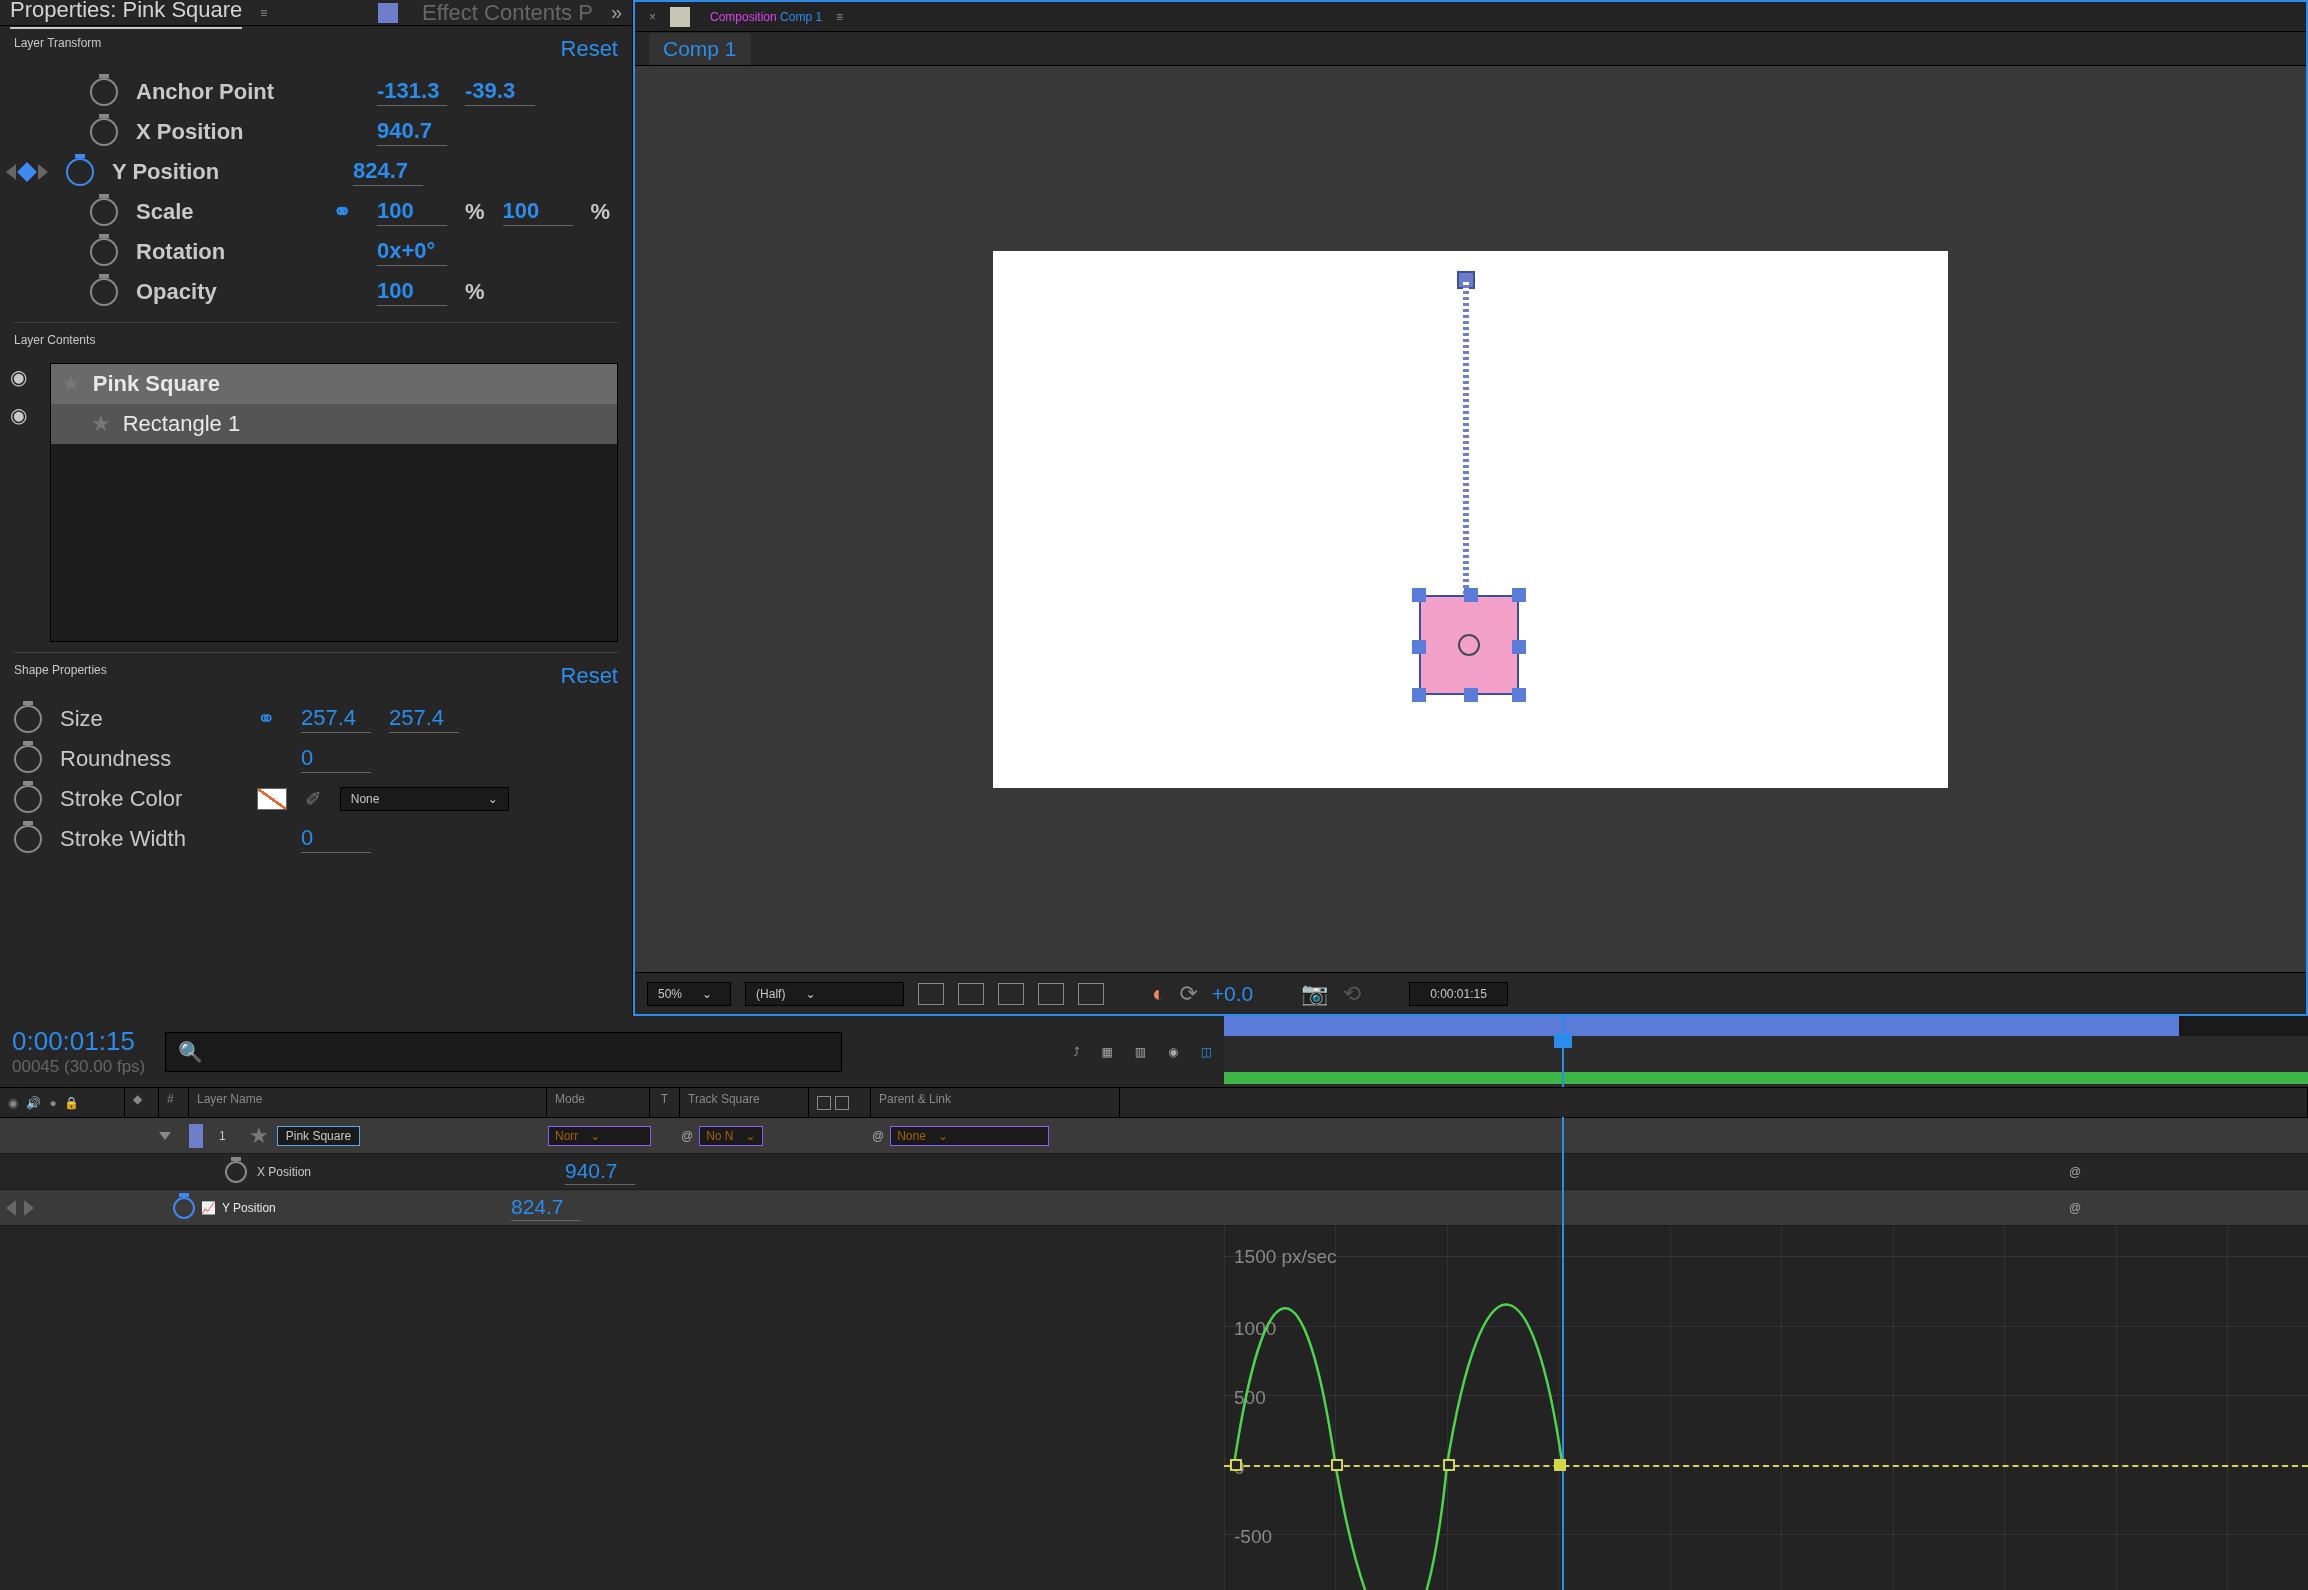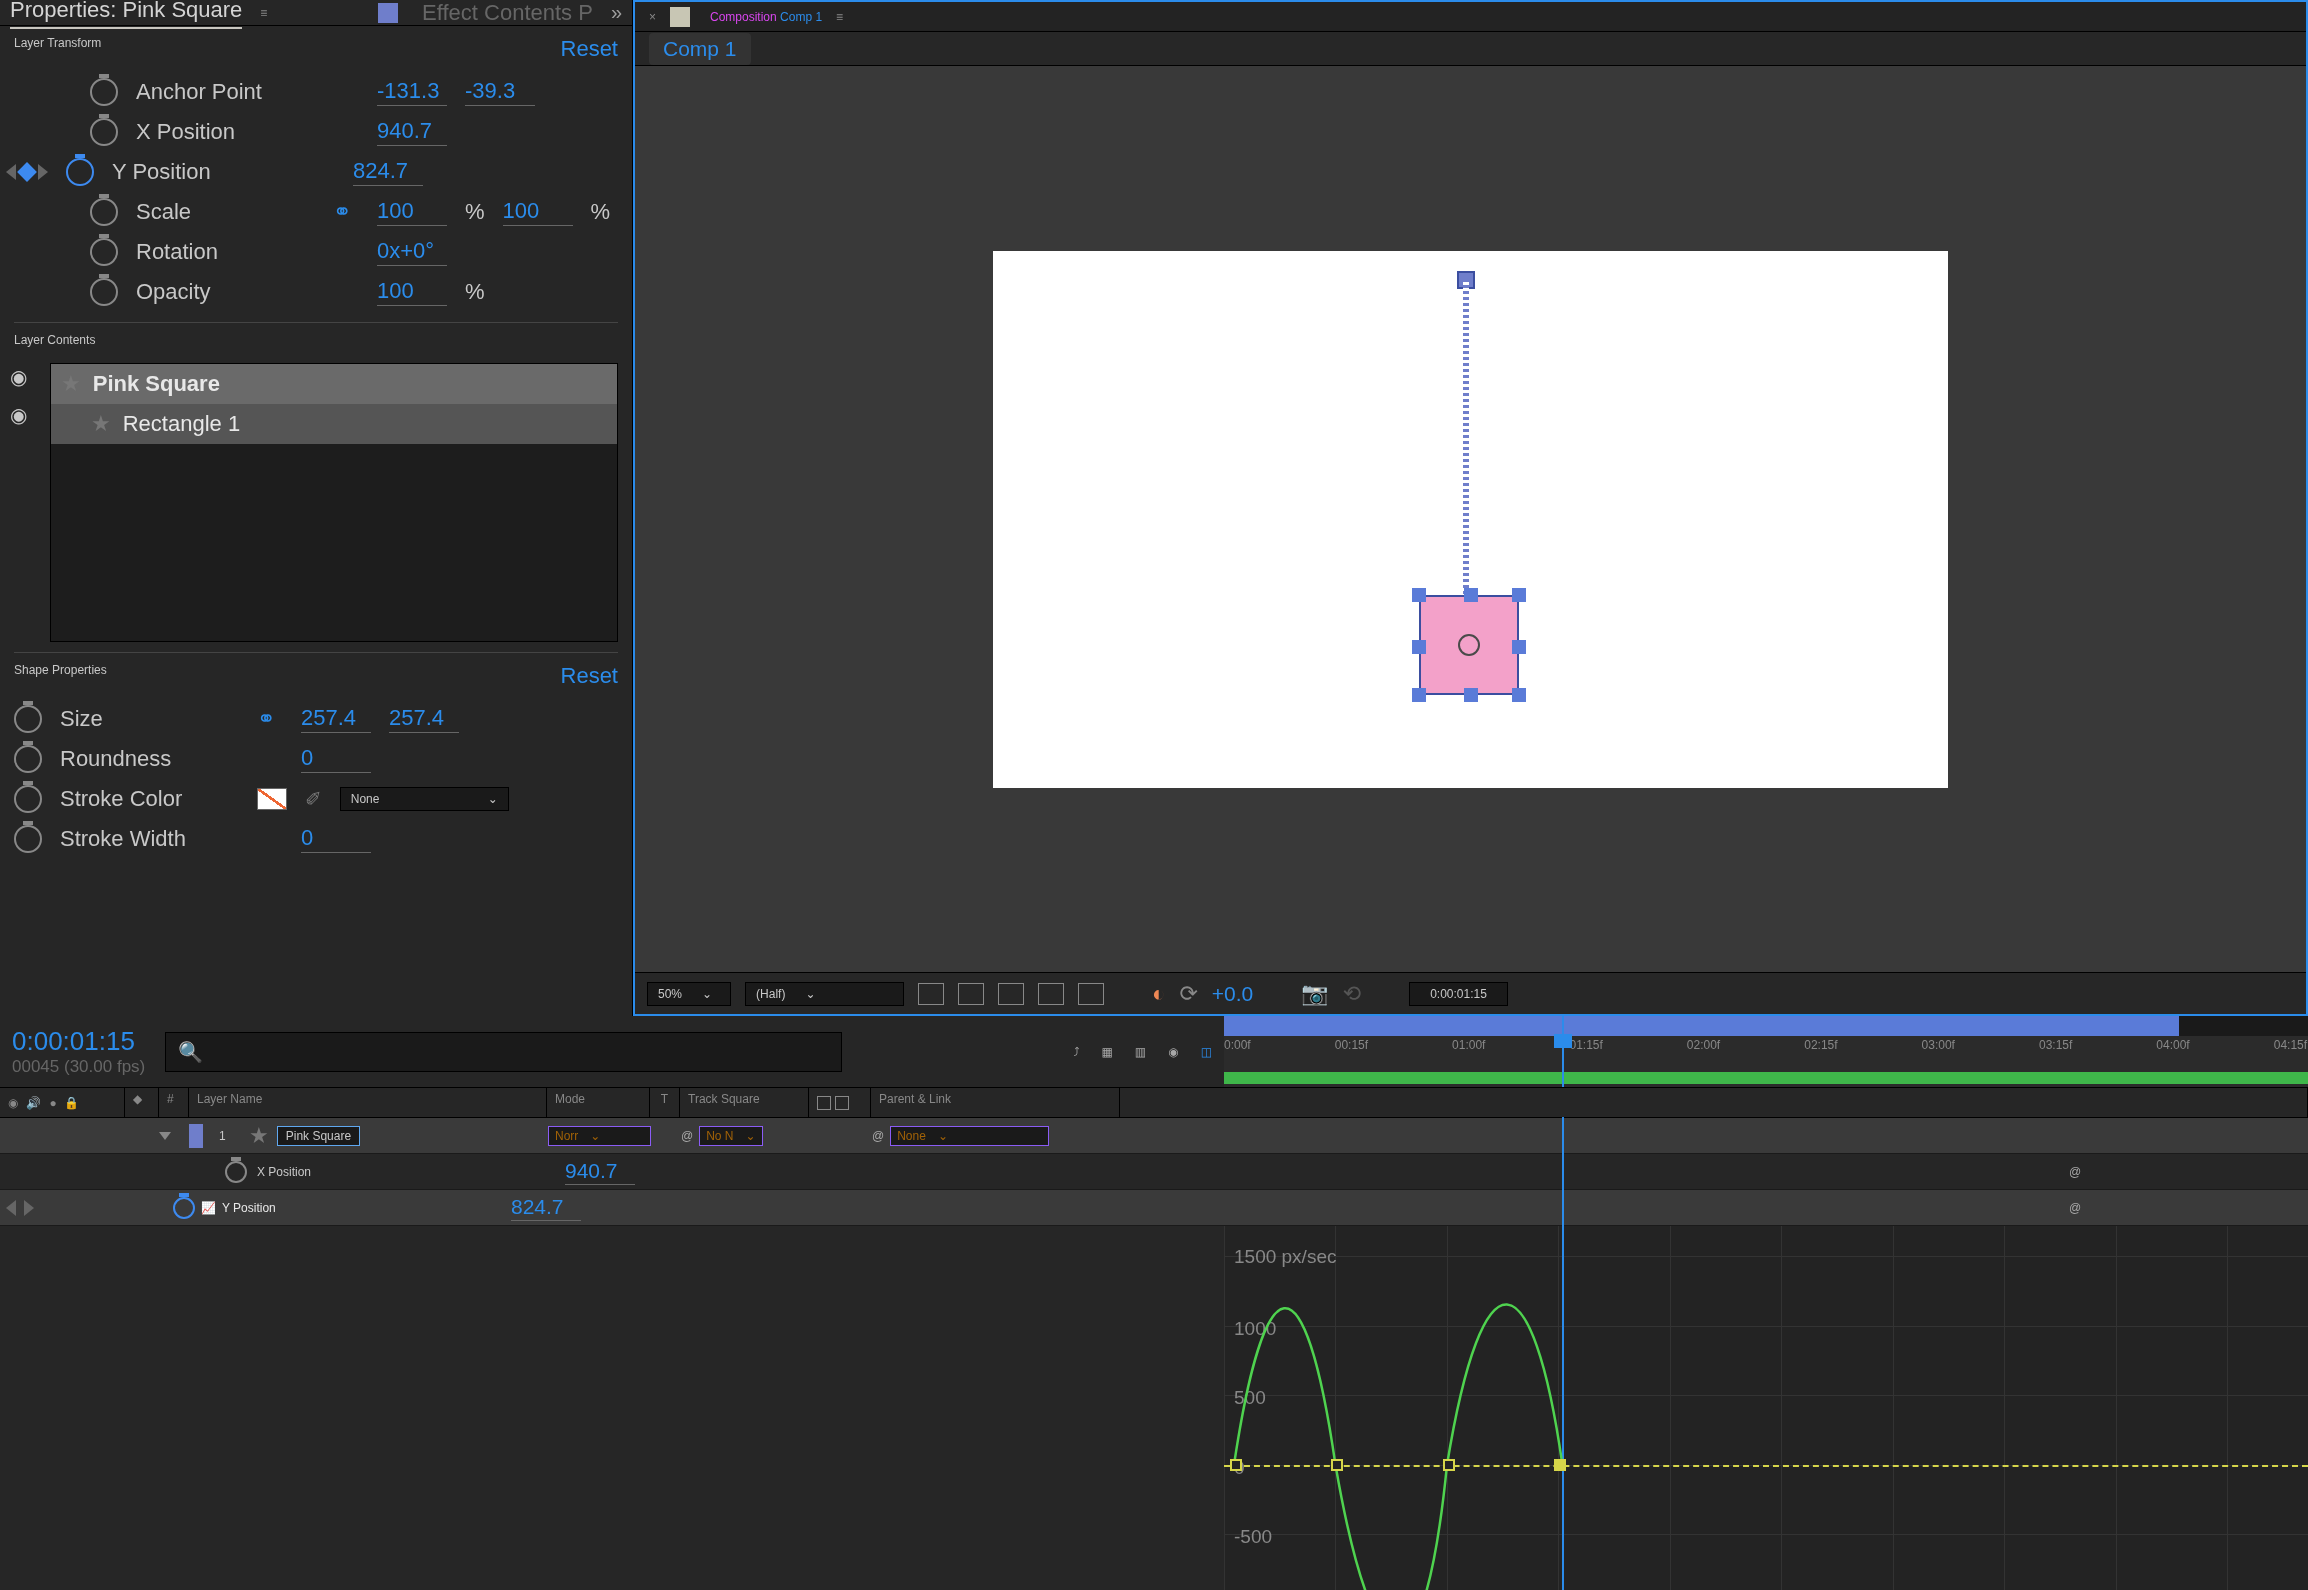--- a/index.html
+++ b/index.html
@@ -11,21 +11,21 @@
 .tabbar { display:flex; align-items:center; height:26px; padding:0 10px; gap:18px; background:#262626; border-bottom:1px solid #000; }
 .tab { color:#b8b8b8; font-size:22px; }
 .tab.active { color:#d4d4d4; border-bottom:2px solid #c8c6c0; padding-bottom:4px; }
 .tab-swatch { width:20px; height:20px; background:#6f7ecb; display:inline-block; margin-right:6px; vertical-align:middle; }
 .tab-swatch.beige { background:#c8c6b4; }
 .chev { color:#a0a0a0; font-size:20px; margin-left:auto; }
 .menu-icon { color:#888; }
 
 .section-title { color:#c8c8c8; font-size:23px; padding:10px 14px 10px 14px; display:flex; justify-content:space-between; }
 .reset { color:#2b8ceb; font-size:22px; }
-.prop-row { display:flex; align-items:center; height:40px; padding:0 14px; gap:18px; }
+.prop-row { display:flex; align-items:center; height:40px; padding:0 14px; gap:18px;font-weight:bold; }
 .prop-row.sub { padding-left:20px; }
 .stopwatch { width:28px; height:28px; border:2.5px solid #888; border-radius:50%; position:relative; flex-shrink:0; }
 .stopwatch::before { content:""; position:absolute; top:-6px; left:50%; width:10px; height:4px; background:#888; transform:translateX(-50%); }
 .stopwatch.on { border-color:#3d8af0; }
 .stopwatch.on::before { background:#3d8af0; }
 .keynav { display:flex; align-items:center; gap:4px; }
 .keynav .arr { width:0; height:0; border-top:8px solid transparent; border-bottom:8px solid transparent; }
 .keynav .arr.l { border-right:10px solid #666; }
 .keynav .arr.r { border-left:10px solid #666; }
 .diamond { width:14px; height:14px; background:#3d8af0; transform:rotate(45deg); }
@@ -316,32 +316,20 @@
           <span>⤴</span>
           <span>▦</span>
           <span>▥</span>
           <span>◉</span>
           <span class="on">◫</span>
         </div>
       </div>
       <div class="ruler">
         <div class="ruler-track">
             <div class="ruler-wa"></div>
-          </div>
-        <div class="ruler-labels" id="ruler-labels">
-            <span>0:00f</span>
-            <span>00:15f</span>
-            <span>01:00f</span>
-            <span>01:15f</span>
-            <span>02:00f</span>
-            <span>02:15f</span>
-            <span>03:00f</span>
-            <span>03:15f</span>
-            <span>04:00f</span>
-            <span>04:15f</span>
           </div>
         <div class="workbar">
             <div class="workbar-fill"></div>
           </div>
         <div class="cti" style="left:338px">
             <div class="cti-head"></div>
           </div>
       </div>
     </div>
 

